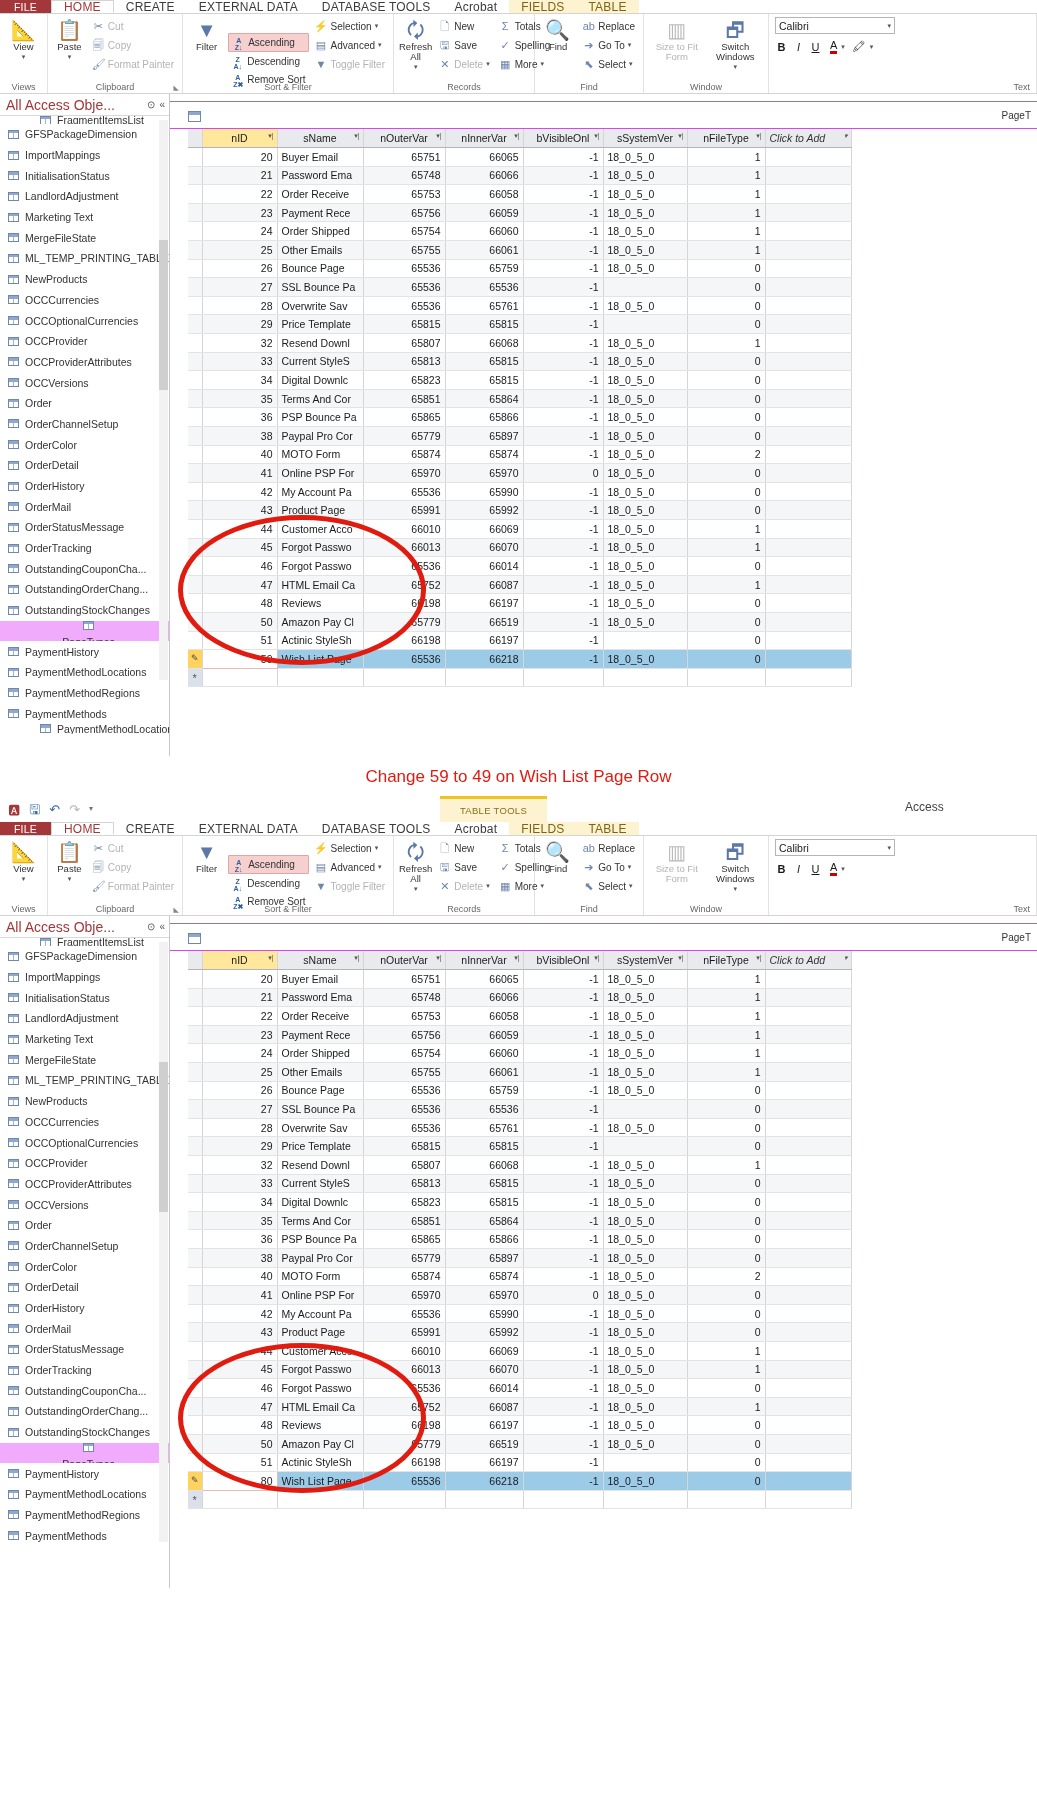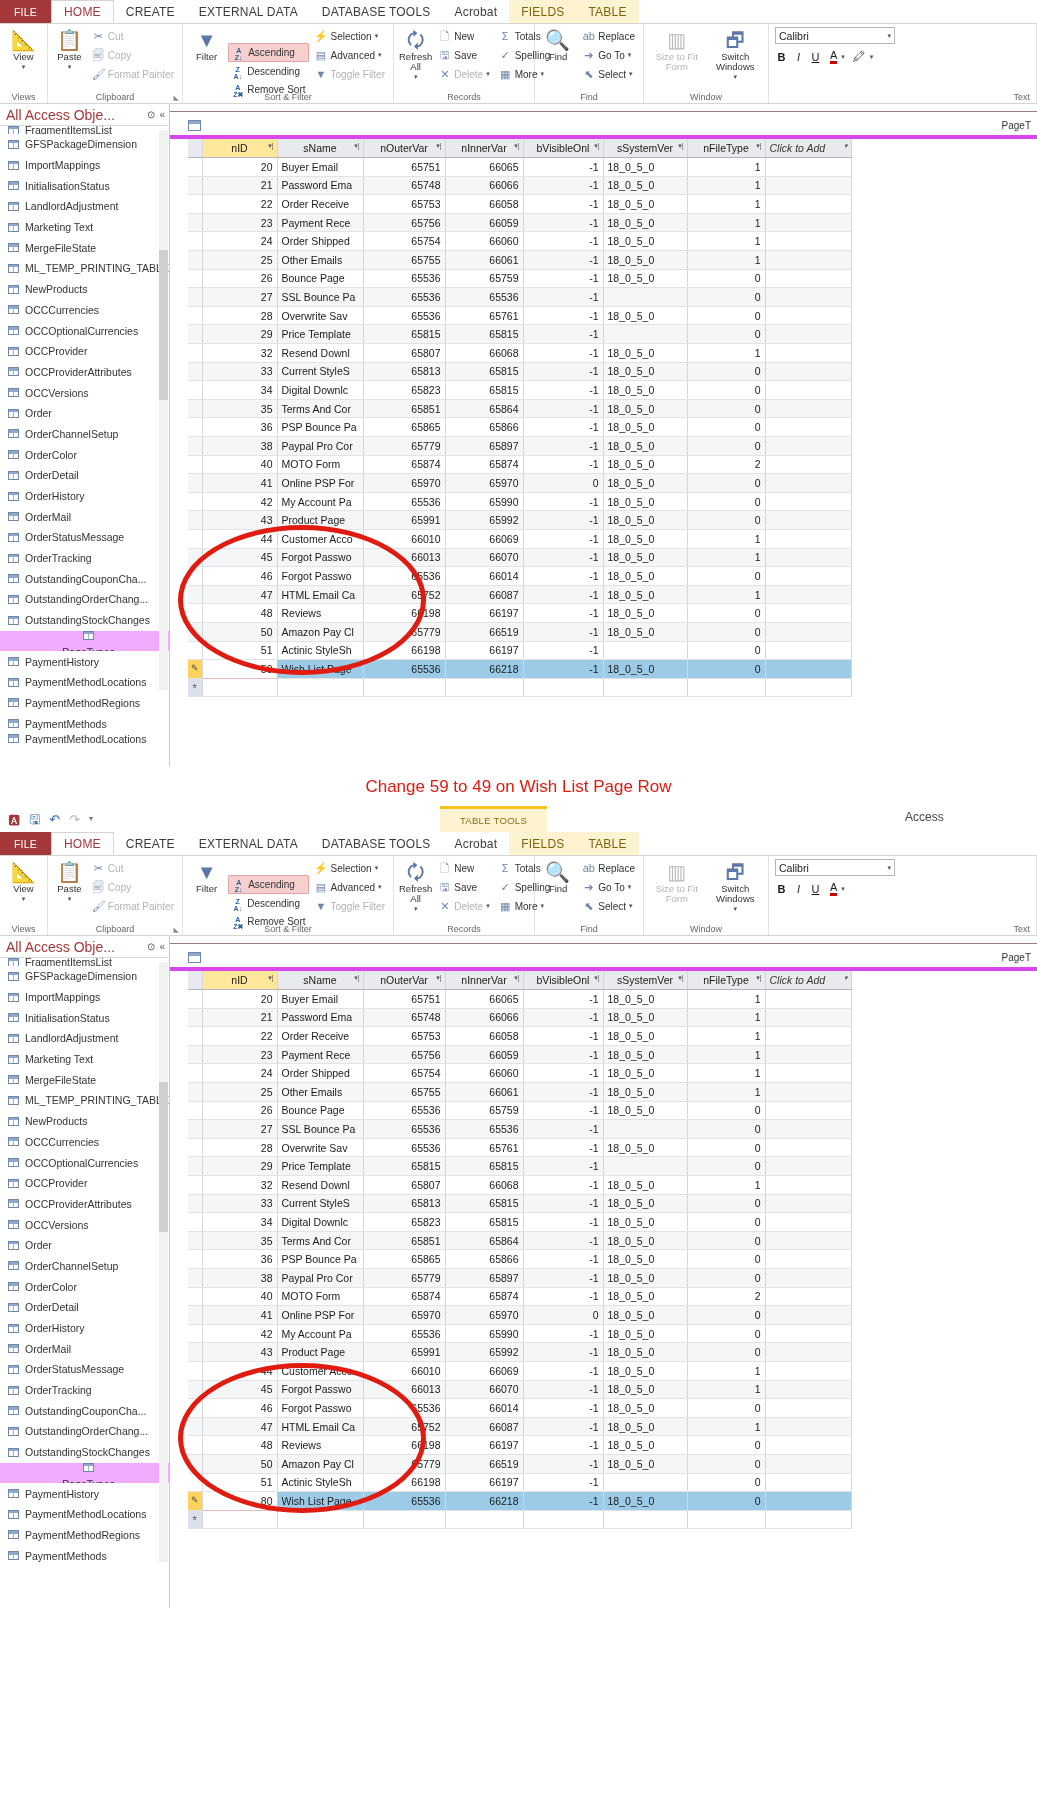--- a/index.html
+++ b/index.html
@@ -19,21 +19,21 @@
   .qat-ico { font-size:13px; color:#5a5a5a; line-height:1; display:inline-block;}
   .qat-access { position:absolute; left:905px; top:4px; font-size:12px; color:#444; }
   .tabletools {
     position:absolute; left:440px; top:0px; width:107px; height:26px;
     background:#fdf3d0; border-top:3px solid #f2c31c;
     text-align:center; font-size:9.5px; color:#8a6d1a; letter-spacing:.3px;
     padding-top:6px;
   }
 
   
-  .tabs { height:24px; background:#ffffff; display:flex; align-items:stretch; position:relative; border-bottom:1px solid #d4d4d4;}
+  .tabs { height:14px; background:#ffffff; display:flex; align-items:stretch; position:relative; border-bottom:1px solid #d4d4d4;}
   .tab {
     padding:0 12px; display:flex; align-items:center; justify-content:center;
     font-size:12px; color:#3b3b3b; letter-spacing:.2px; white-space:nowrap;
   }
   .tab.file { background:#a4373a; color:#fff; padding:0 14px; font-size:10.5px; }
   .tab.active { background:#fff; border:1px solid #d4d4d4; border-bottom:1px solid #fff; color:#a4373a; position:relative; top:0; }
   .tab.ctx { background:#fdf3d0; color:#7d6413; }
 
   
   .ribbon { height:80px; background:#fff; border-bottom:1px solid #d4d4d4; display:flex; position:relative; }
@@ -64,28 +64,28 @@
   .navpane { width:170px; background:#fff; border-right:1px solid #c8c8c8; position:relative; }
   .navhead { height:22px; background:#fff; display:flex; align-items:center; justify-content:space-between; padding:0 4px 0 6px; border-bottom:1px solid #d9d9d9;}
   .navhead .t { font-size:14px; color:#a4373a; }
   .navhead .r { display:flex; gap:4px; align-items:center; color:#555; font-size:10px;}
   .navlist { }
   .navrow { height:20.7px; display:flex; align-items:center; gap:6px; padding-left:8px; font-size:10.5px; color:#333; white-space:nowrap; overflow:hidden; }
   .navrow.sel { background:#f0abfc;flex-direction:column; }
   .tblicon { width:11px; height:9px; border:1px solid #6f86ad; background:#fff; position:relative; flex:none;}
   .tblicon:before { content:""; position:absolute; left:0; top:0; right:0; height:2.5px; background:#8fa8cc; }
   .tblicon:after { content:""; position:absolute; left:3.5px; top:2.5px; bottom:0; width:1px; background:#9fb3d2; }
-  .navrow.clipped { color:#333; }
+  .navrow.clipped { color:#333;margin-left:32px; }
   .navscroll { position:absolute; right:1px; top:26px; width:9px; height:560px; background:#f2f2f2; }
   .navscroll .thumb { position:absolute; top:120px; left:0; width:9px; height:150px; background:#cfcfcf; }
 
   
   .sheetwrap { flex:1; position:relative; background:#fff; }
   .sheet-top-rule { height:4px; background:#fff; border-top:1px solid #9e7b7b; margin-top:7px;}
-  .sheet-tabrow { height:24px; display:flex; align-items:center; padding-left:18px; position:relative; border-bottom:4px solid #d946ef;}
+  .sheet-tabrow { height:24px; display:flex; align-items:center; padding-left:18px; position:relative; border-bottom:1px solid #d946ef;}
   .sheet-tabrow .ico { width:13px; height:11px; border:1px solid #6f86ad; position:relative;}
   .sheet-tabrow .ico:before{content:"";position:absolute;left:0;top:0;right:0;height:3px;background:#8fa8cc;}
   .pagetext { position:absolute; right:6px; top:5px; font-size:10px; color:#333; }
 
   table.ds { border-collapse:collapse; table-layout:fixed; margin-left:18px; }
   table.ds th, table.ds td { border-right:1px solid #d6d6d6; border-bottom:1px solid #e3e3e3; font-size:10.5px; height:18.6px; padding:0 4px; overflow:hidden; white-space:nowrap; }
   table.ds th { background:#e8eaed; border-bottom:1px solid #b4b4b4; font-weight:normal; color:#1a1a1a; position:relative; text-align:center;}
   table.ds th.key { background:#ffe79b; }
   table.ds th .fd { position:absolute; right:3px; top:3px; font-size:7px; color:#555; }
   table.ds th.addnew { color:#333; font-style:italic; text-align:left; background:#e8eaed;}

